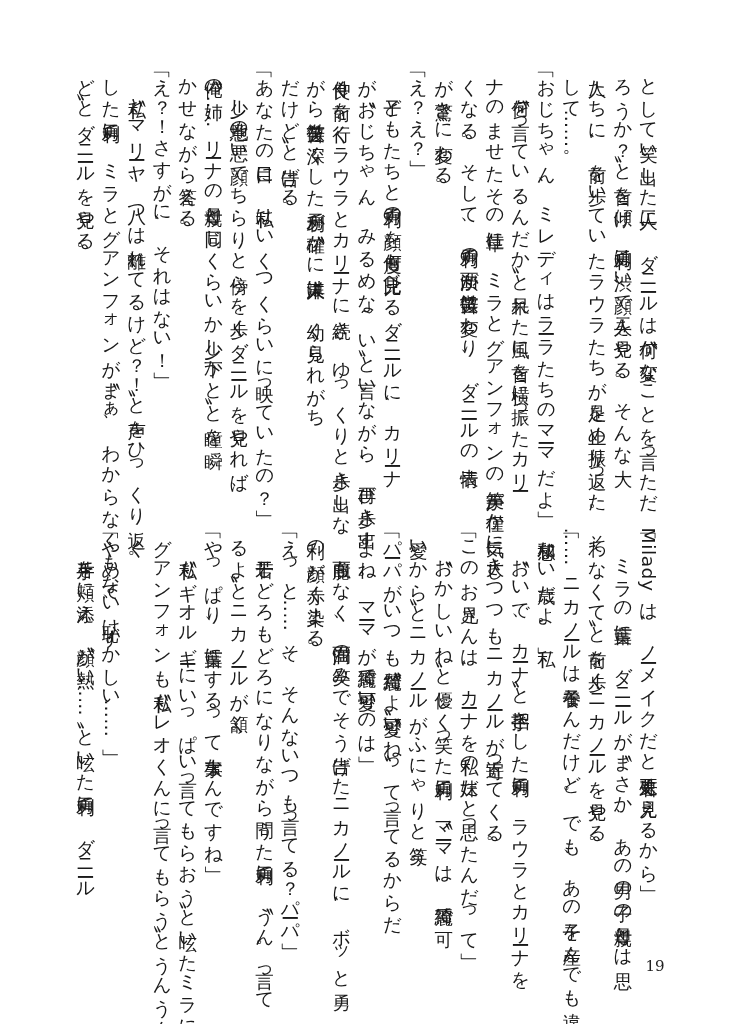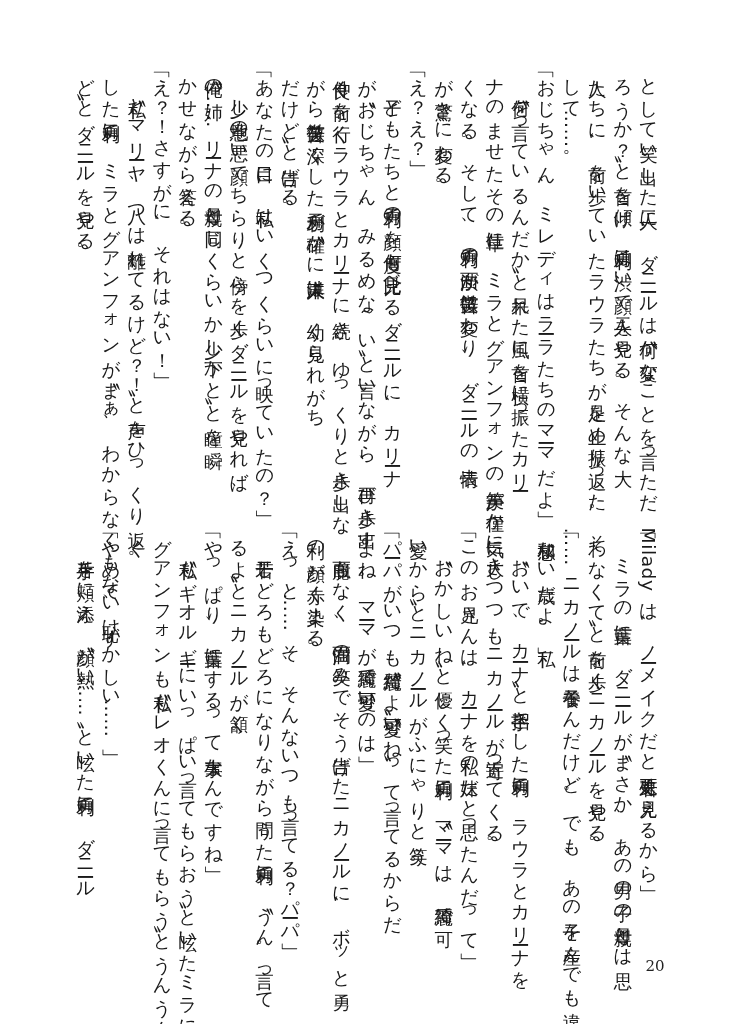--- a/index.html
+++ b/index.html
@@ -108,14 +108,14 @@
     <span class="line">　若干しどろもどろになりながら問うた勇利に、〝うん。言って</span>
     <span class="line">るよ〟とニカノールが頷く。</span>
     <span class="line">「やっぱり、言葉にするって大事なんですね」</span>
     <span class="line">　〝私もギオルギーにいっぱい言ってもらおう〟と呟いたミラに、</span>
     <span class="line">グアンフォンも〝私もレオくんに言ってもらう〟とうんうんと頷</span>
     <span class="line">く。</span>
     <span class="line">「やめて、恥ずかしい……」</span>
     <span class="line">　片手を頬に添え、〝顔が熱い……〟と呟いた勇利に、ダニール</span>
   </div>
 
-  <div class="page-number">20</div>
+  <div class="page-number">19</div>
 </div>
 
 </body></html>

